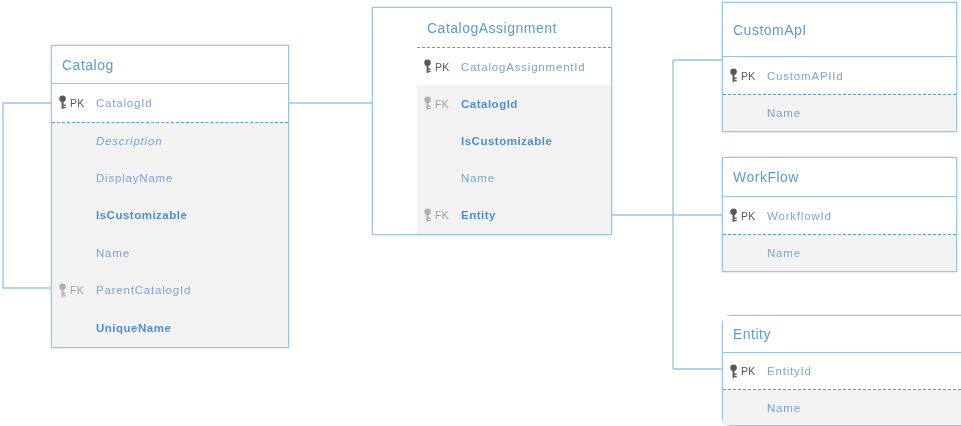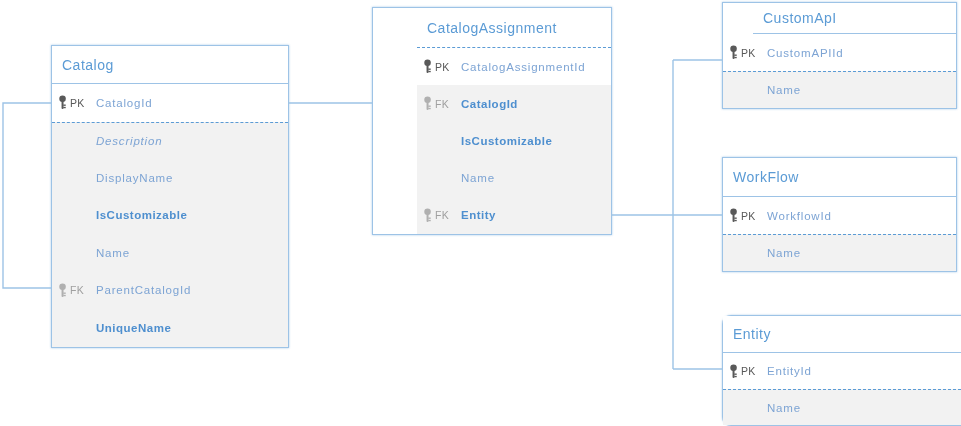--- a/index.html
+++ b/index.html
@@ -170,21 +170,21 @@
               <rect x="5.8" y="10.2" width="2.7" height="1.5"></rect>
               <rect x="5.8" y="12.8" width="2.7" height="1.5"></rect>
             </svg>
           </span>
           <span class="key-label fk">FK</span>
         </span>
         <span class="field-label bold">Entity</span>
       </div>
     </div>
     <div class="er-table" style="left: 722px; top: 2px; width: 235px;">
-      <div class="er-header sep-solid" style="height: 31px; margin-left: 30px;">
+      <div class="er-header sep-solid" style="height: 54px;">
         <span>CustomApI</span>
       </div>
       <div class="er-row" style="height: 37px;">
         <span class="key-cell">
           <span class="key-icon pk">
             <svg viewBox="0 0 11 16" width="10" height="15" fill="currentColor">
               <circle cx="5" cy="4" r="3.6"></circle>
               <rect x="3.9" y="6.5" width="2.2" height="8.6" rx="1"></rect>
               <rect x="5.8" y="10.2" width="2.7" height="1.5"></rect>
               <rect x="5.8" y="12.8" width="2.7" height="1.5"></rect>

